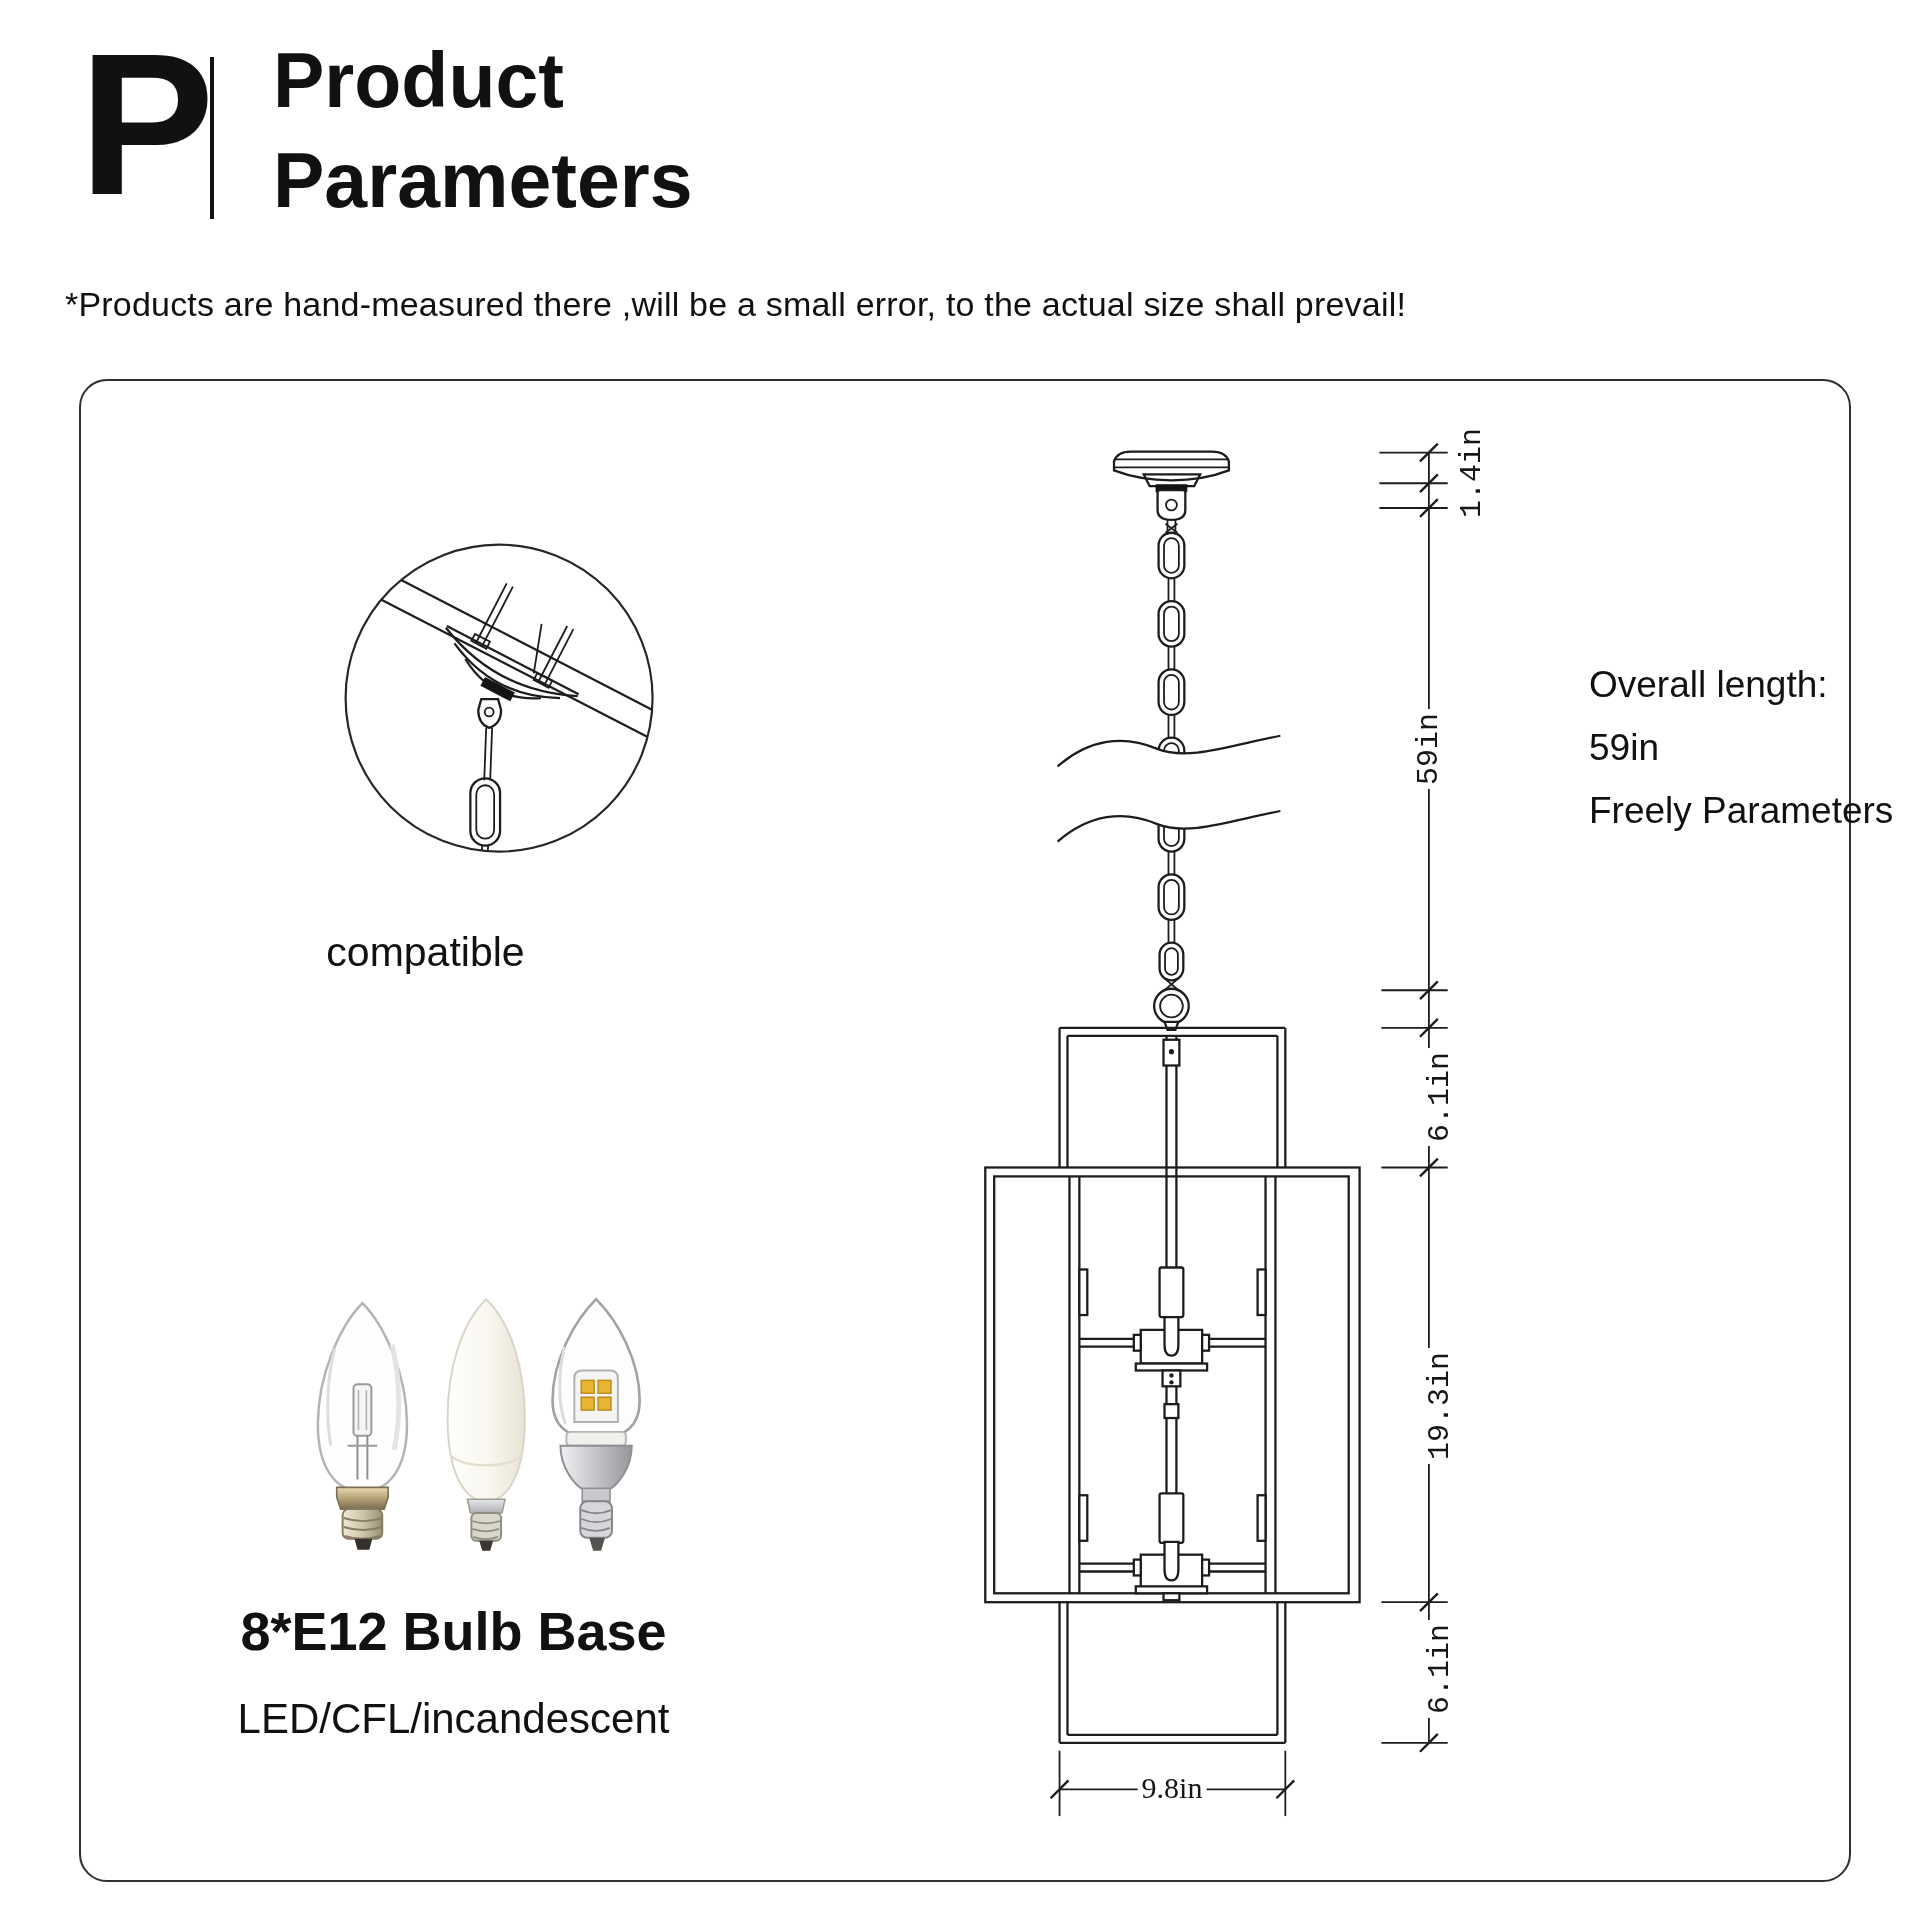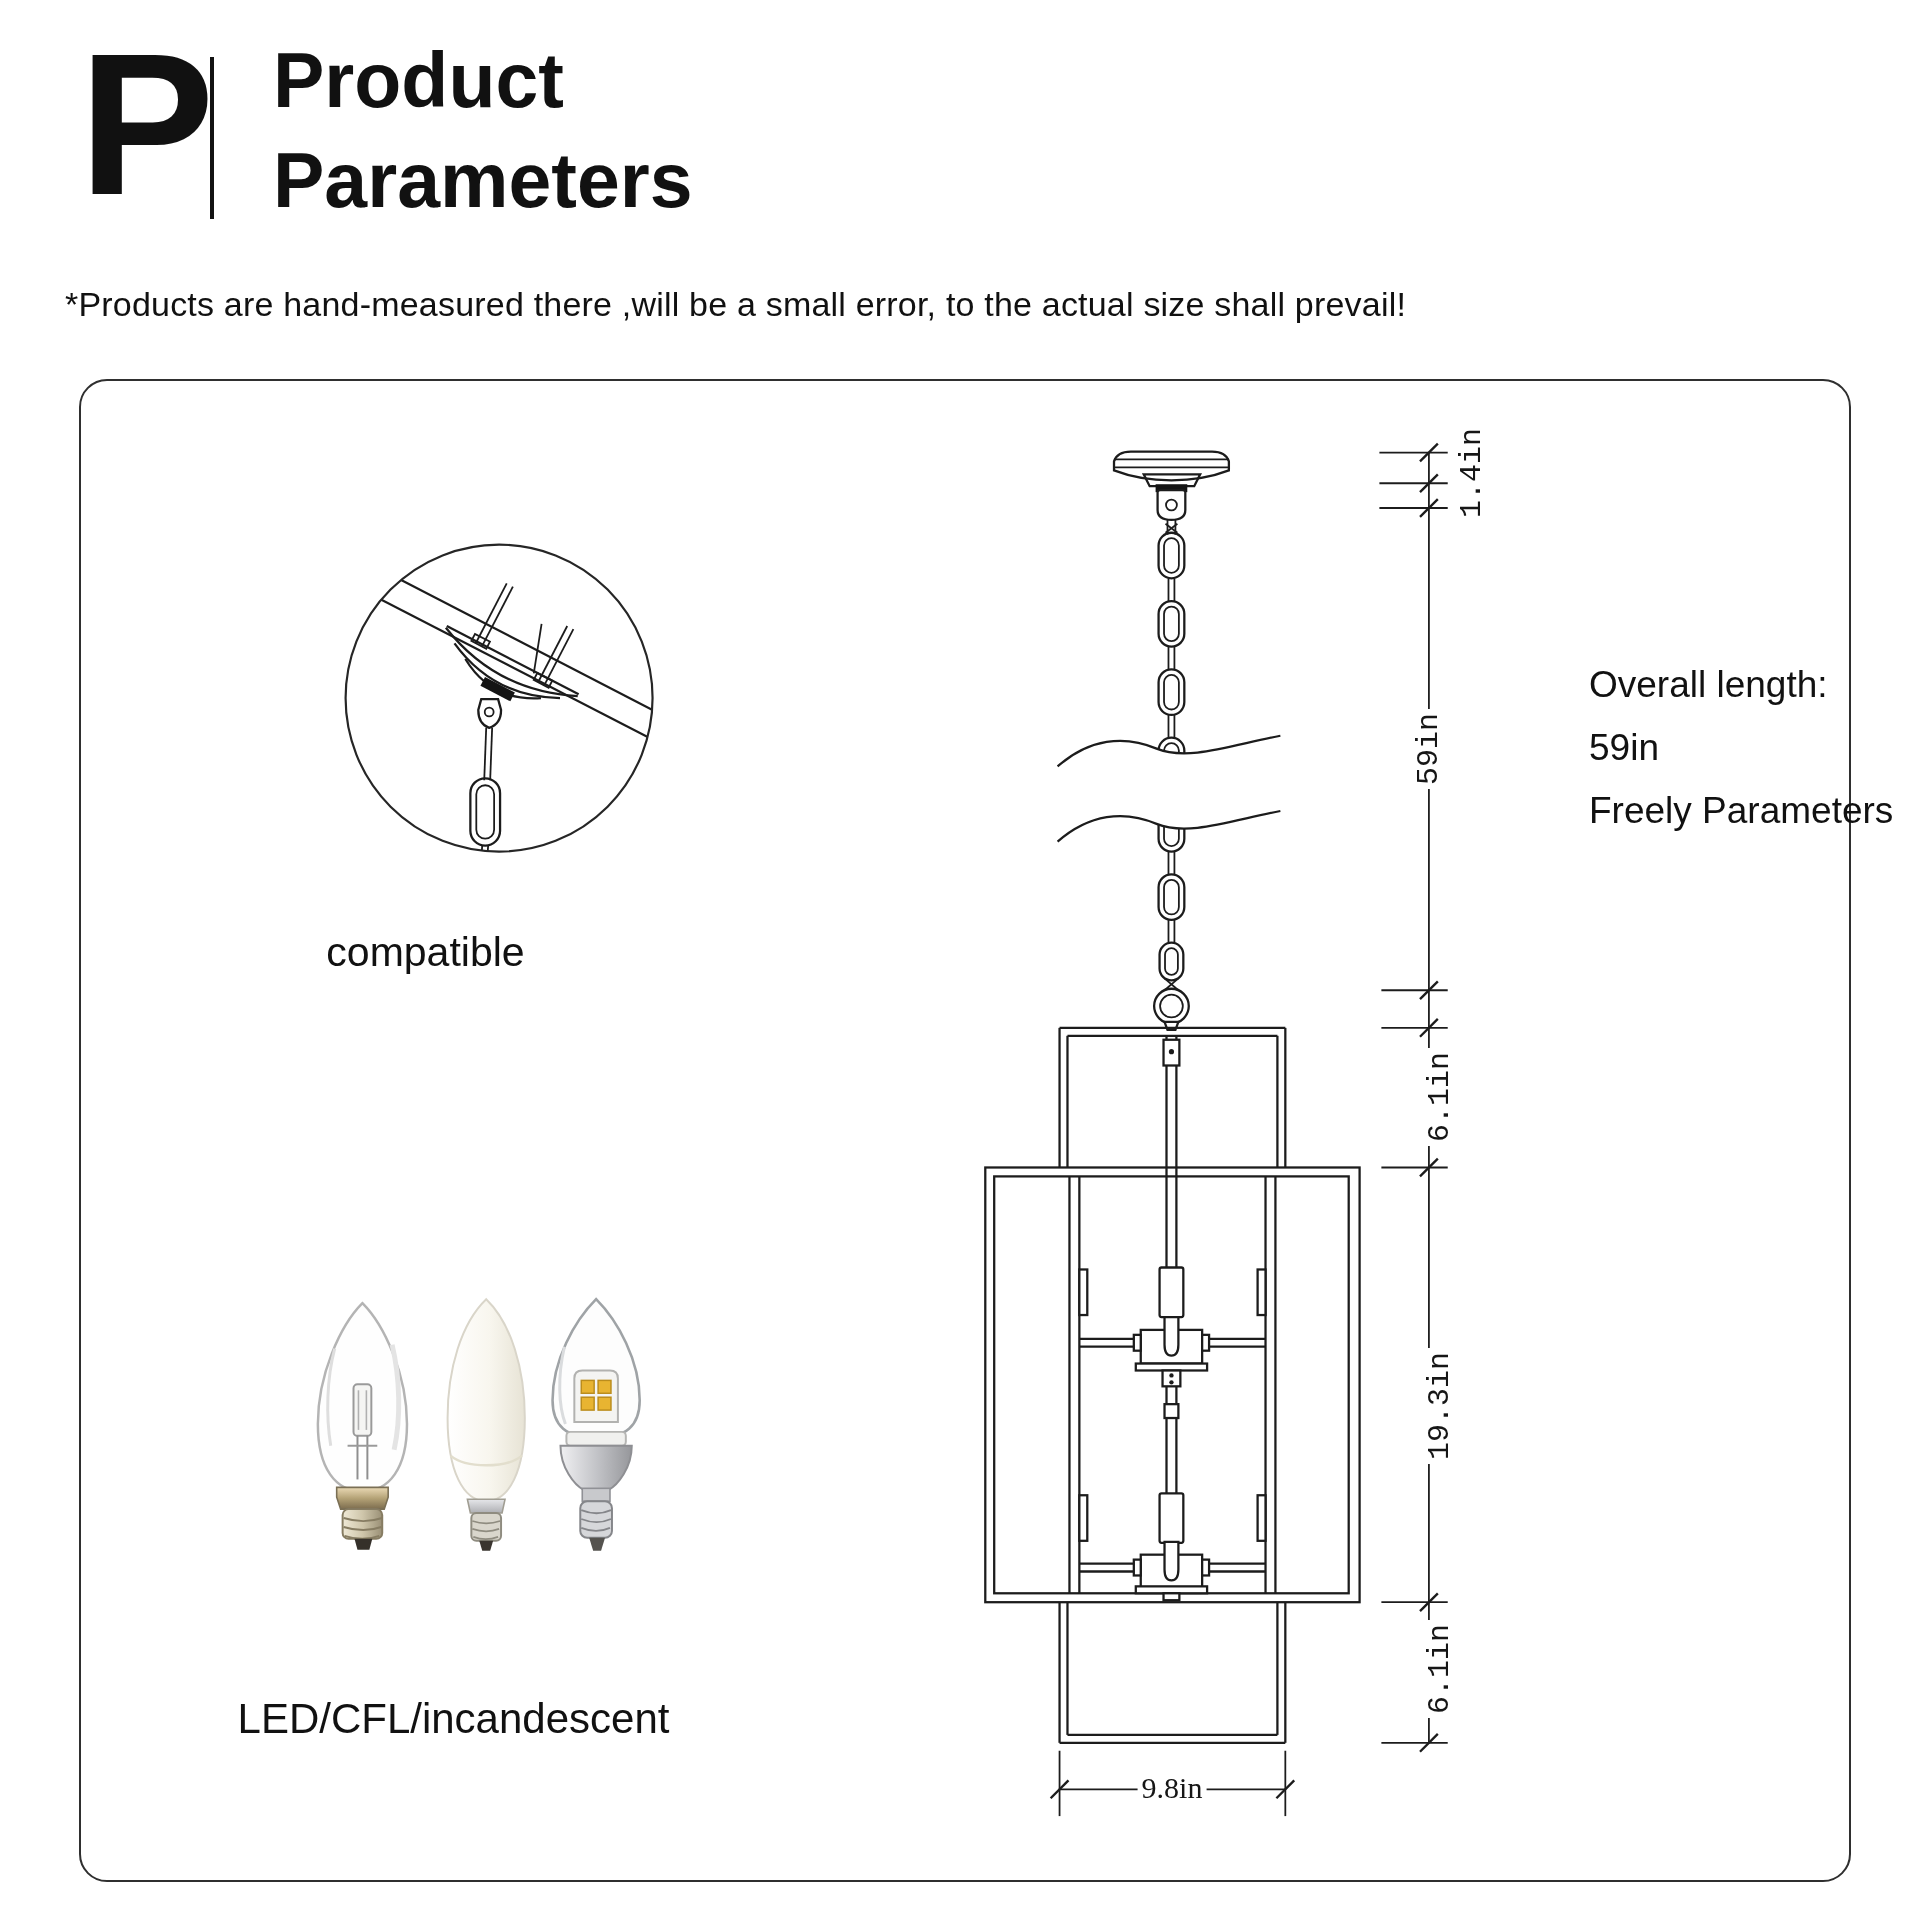--- a/index.html
+++ b/index.html
@@ -297,20 +297,21 @@
         <rect x="586" y="1516" width="32" height="37" rx="7" fill="#d6d7da" stroke="#85868a" stroke-width="2"></rect>
         <path d="M587,1525 C597,1529 608,1529 617,1525" fill="none" stroke="#85868a" stroke-width="1.8"></path>
         <path d="M587,1534 C597,1538 608,1538 617,1534" fill="none" stroke="#85868a" stroke-width="1.8"></path>
         <path d="M587,1543 C597,1547 607,1547 616,1543" fill="none" stroke="#85868a" stroke-width="1.8"></path>
         <path d="M595,1553 L611,1553 L607,1566 L599,1566 Z" fill="#55534f"></path>
       </g>
     </g>
   </svg>
 
   <div class="abs note note2">compatible</div>
+  <div class="abs bulb-title">8*E12 Bulb Base</div>
   <div class="abs bulb-sub">LED/CFL/incandescent</div>
   <div class="abs overall">
     <div>Overall length:</div>
     <div>59in</div>
     <div>Freely Parameters</div>
   </div>
 
   <div class="abs dimlab" style="left:1472px;top:473px;">1.4in</div>
   <div class="abs dimlab" style="left:1429px;top:749px;">59in</div>
   <div class="abs dimlab" style="left:1440px;top:1097px;">6.1in</div>

